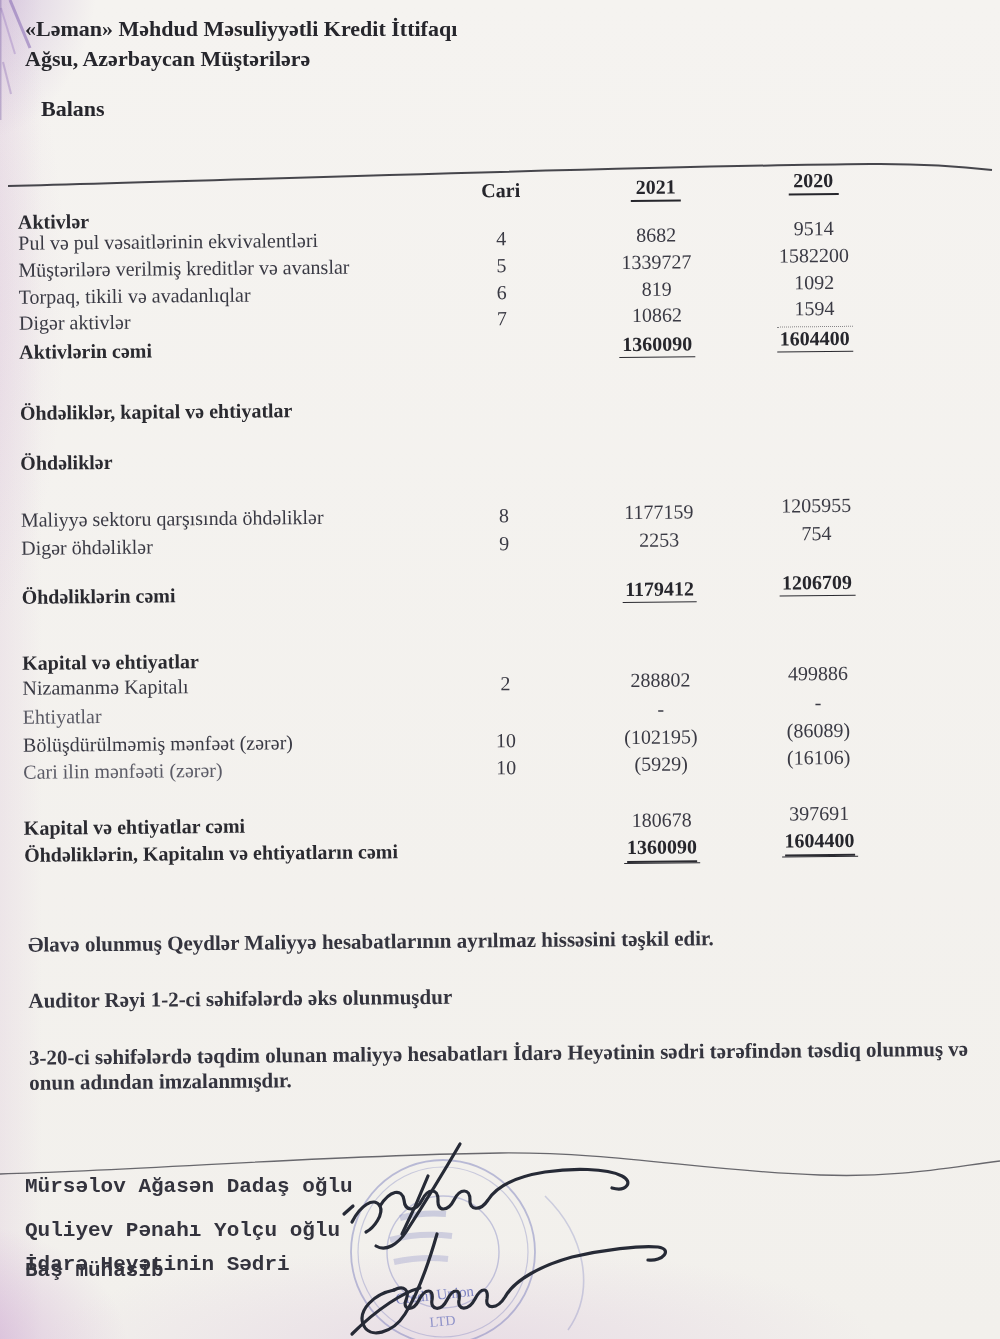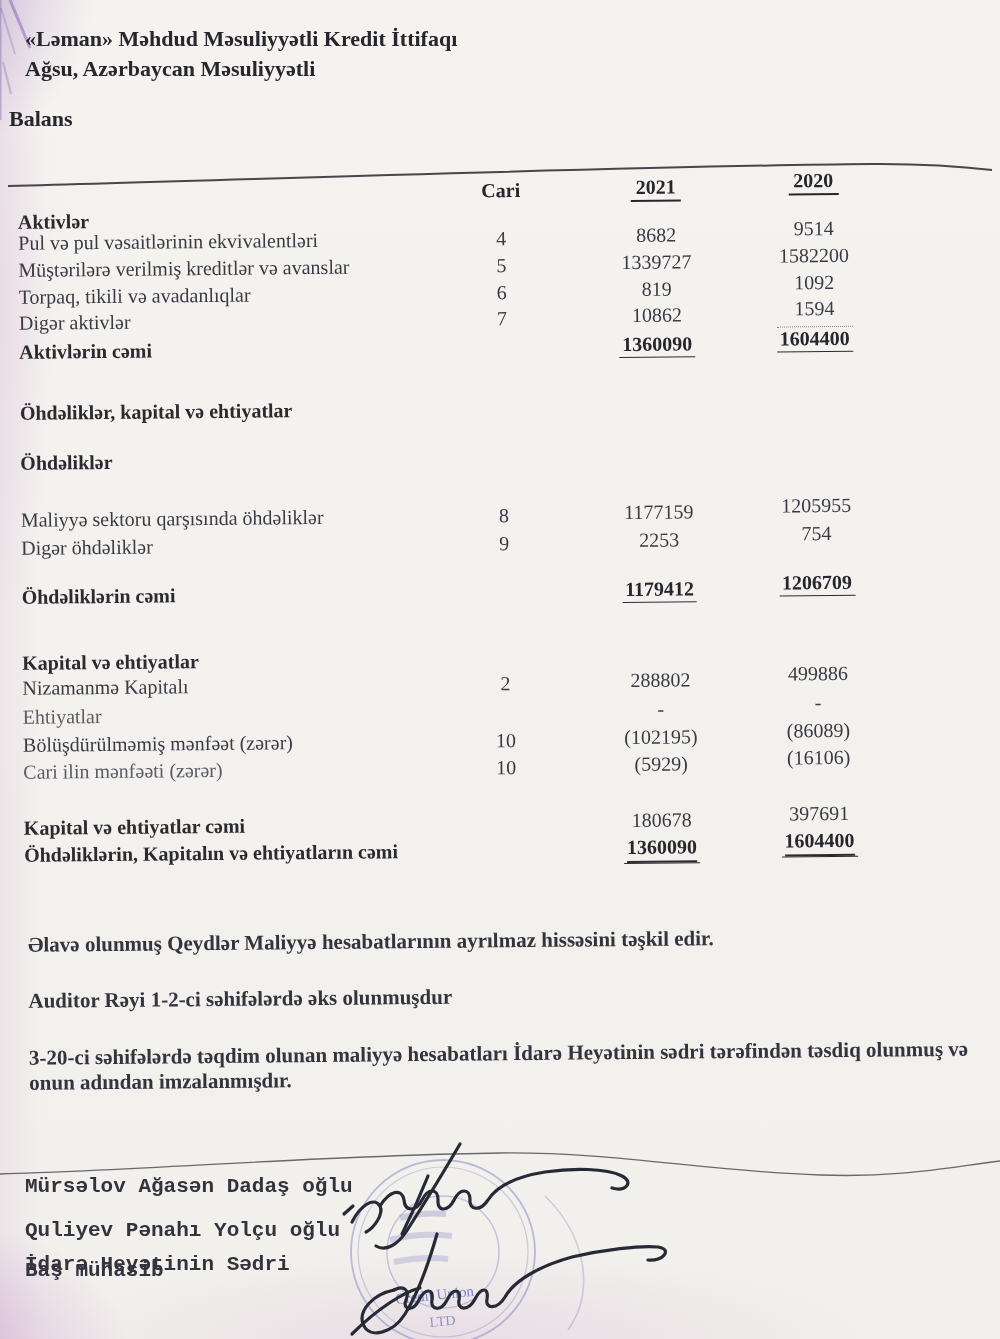--- a/index.html
+++ b/index.html
@@ -11,25 +11,25 @@
     position:relative;width:1000px;height:1339px;overflow:hidden;
     background:
       radial-gradient(240px 180px at -40px 1350px, rgba(198,152,206,.55), rgba(198,152,206,0) 70%),
       radial-gradient(560px 130px at 46% 1345px, rgba(206,172,212,.28), rgba(206,172,212,0) 75%),
       radial-gradient(170px 230px at -25px -25px, rgba(158,118,190,.38), rgba(158,118,190,0) 72%),
       radial-gradient(120px 420px at -30px 300px, rgba(200,160,205,.20), rgba(200,160,205,0) 80%),
       linear-gradient(90deg, rgba(214,186,214,.22), rgba(214,186,214,0) 42px),
       linear-gradient(#f5f3f0, #f2f0ec);
     color:#2b2b31;
   }
-  .abs{position:absolute;margin-top:10px;}
+  .abs{position:absolute;}
   .nowrap{white-space:nowrap;}
   
   .org{left:25px;top:14px;font-size:22px;font-weight:bold;line-height:30px;color:#26262c;}
-  .titleblock{left:9px;top:95px;font-size:22px;font-weight:bold;line-height:28px;color:#26262c;}
+  .titleblock{left:41px;top:95px;font-size:22px;font-weight:bold;line-height:28px;color:#26262c;}
   
   .tilt{position:absolute;inset:0;transform:rotate(-0.55deg);transform-origin:0px 640px;}
   .row{position:absolute;left:0;width:1000px;height:28px;font-size:20px;color:#3a3a44;}
   .lbl{position:absolute;left:22px;white-space:nowrap;}
   .b{font-weight:bold;color:#2a2a30;}
   .faded{color:#5b5b66;}
   .qeyd{position:absolute;left:455px;width:100px;text-align:center;}
   .v1{position:absolute;left:590px;width:140px;text-align:center;transform:translateY(-2px);}
   .v2{position:absolute;left:745px;width:145px;text-align:center;transform:translateY(-7px);}
   .num{display:inline-block;padding:0 3px;}
@@ -53,21 +53,21 @@
 
   <svg width="1000" height="140">
     <path d="M10,0 L30,48" stroke="#7e5fb0" stroke-width="3" opacity="0.5" fill="none"></path>
     <path d="M1,8 L15,54" stroke="#9a7cc0" stroke-width="2" opacity="0.4" fill="none"></path>
     <path d="M3,62 L11,94" stroke="#8868b2" stroke-width="2" opacity="0.35" fill="none"></path>
     <path d="M0,0 L0,120" stroke="#6a4f9a" stroke-width="3" opacity="0.35" fill="none"></path>
   </svg>
 
   <div class="abs org">
     <div class="nowrap">«Ləman» Məhdud Məsuliyyətli Kredit İttifaqı</div>
-    <div class="nowrap">Ağsu, Azərbaycan Məsuliyyətli</div>
+    <div class="nowrap">Ağsu, Azərbaycan Müştərilərə</div>
   </div>
 
   <div class="abs titleblock">
     <div>Balans</div>
   </div>
 
   <svg width="1000" height="50" style="top:150px">
     <path d="M8,36 C300,28 650,16 870,14 C930,13.5 975,18 992,20" stroke="#33333a" stroke-width="2" fill="none" opacity="0.9"></path>
   </svg>
 

